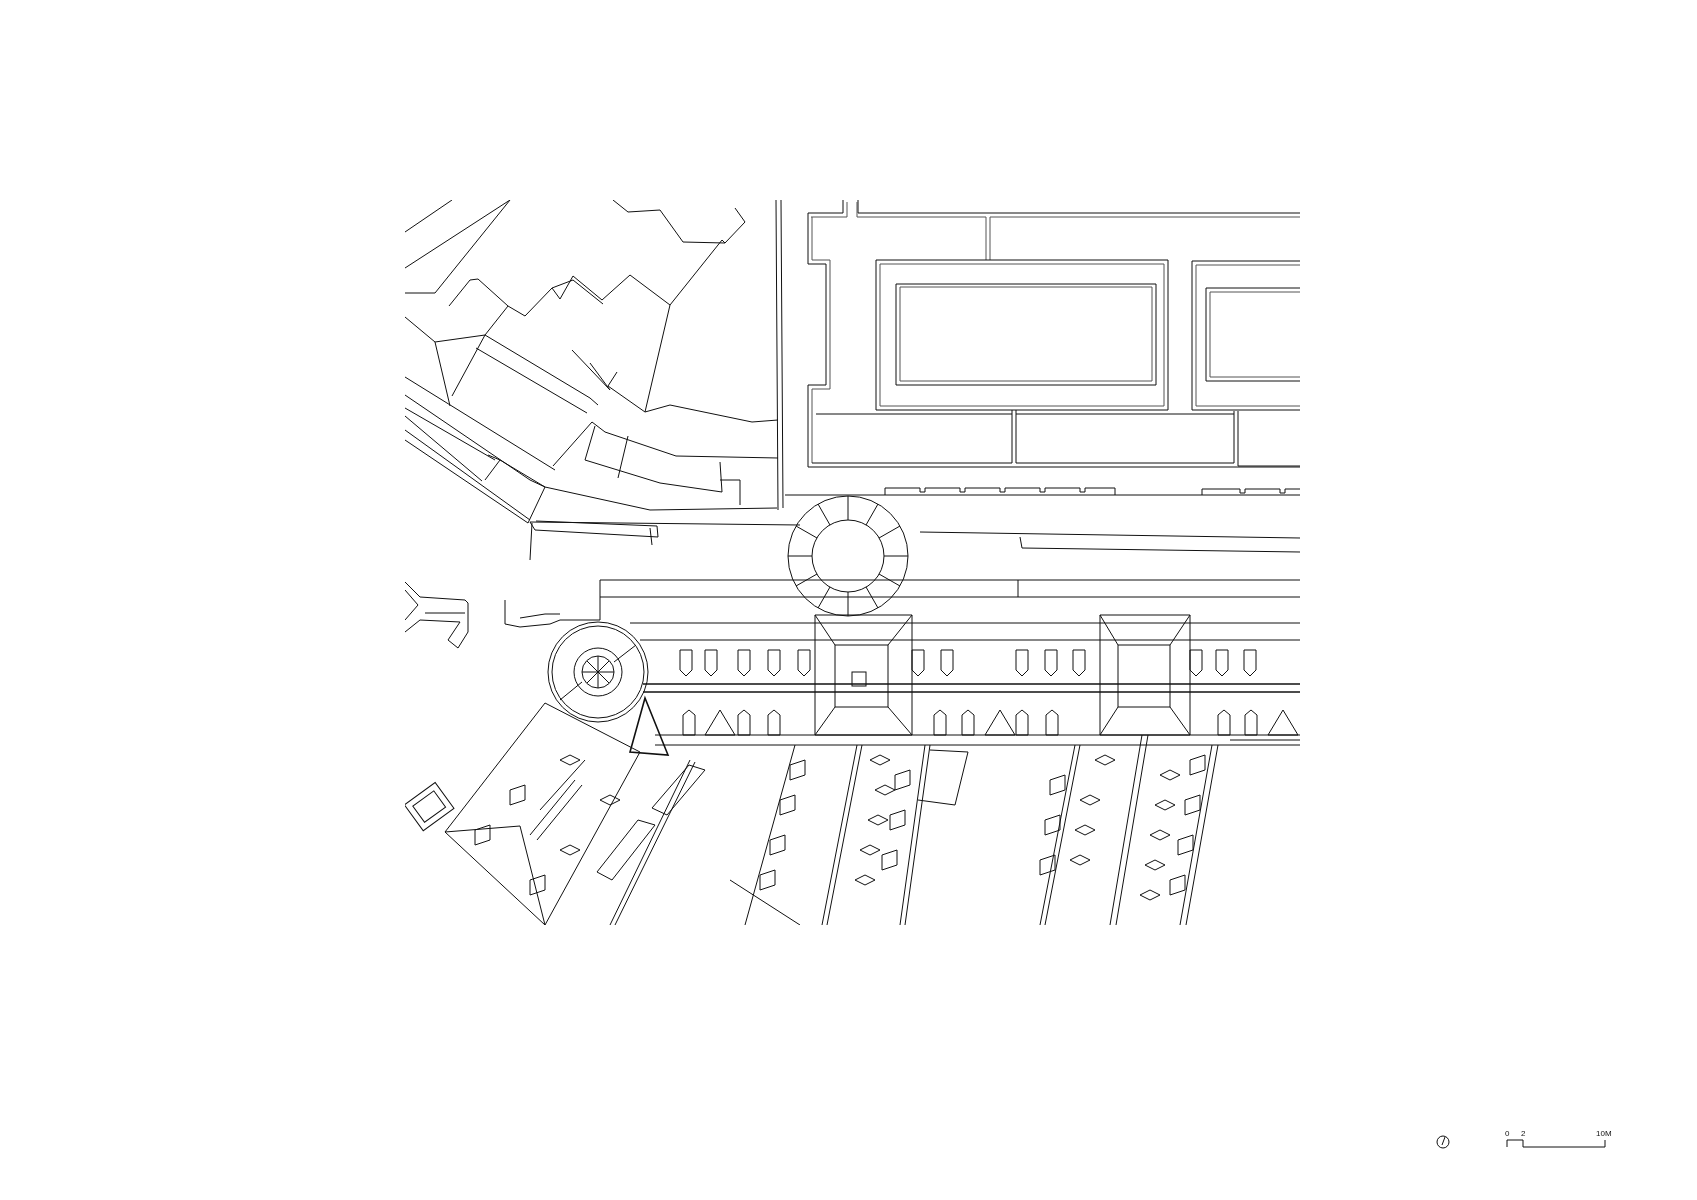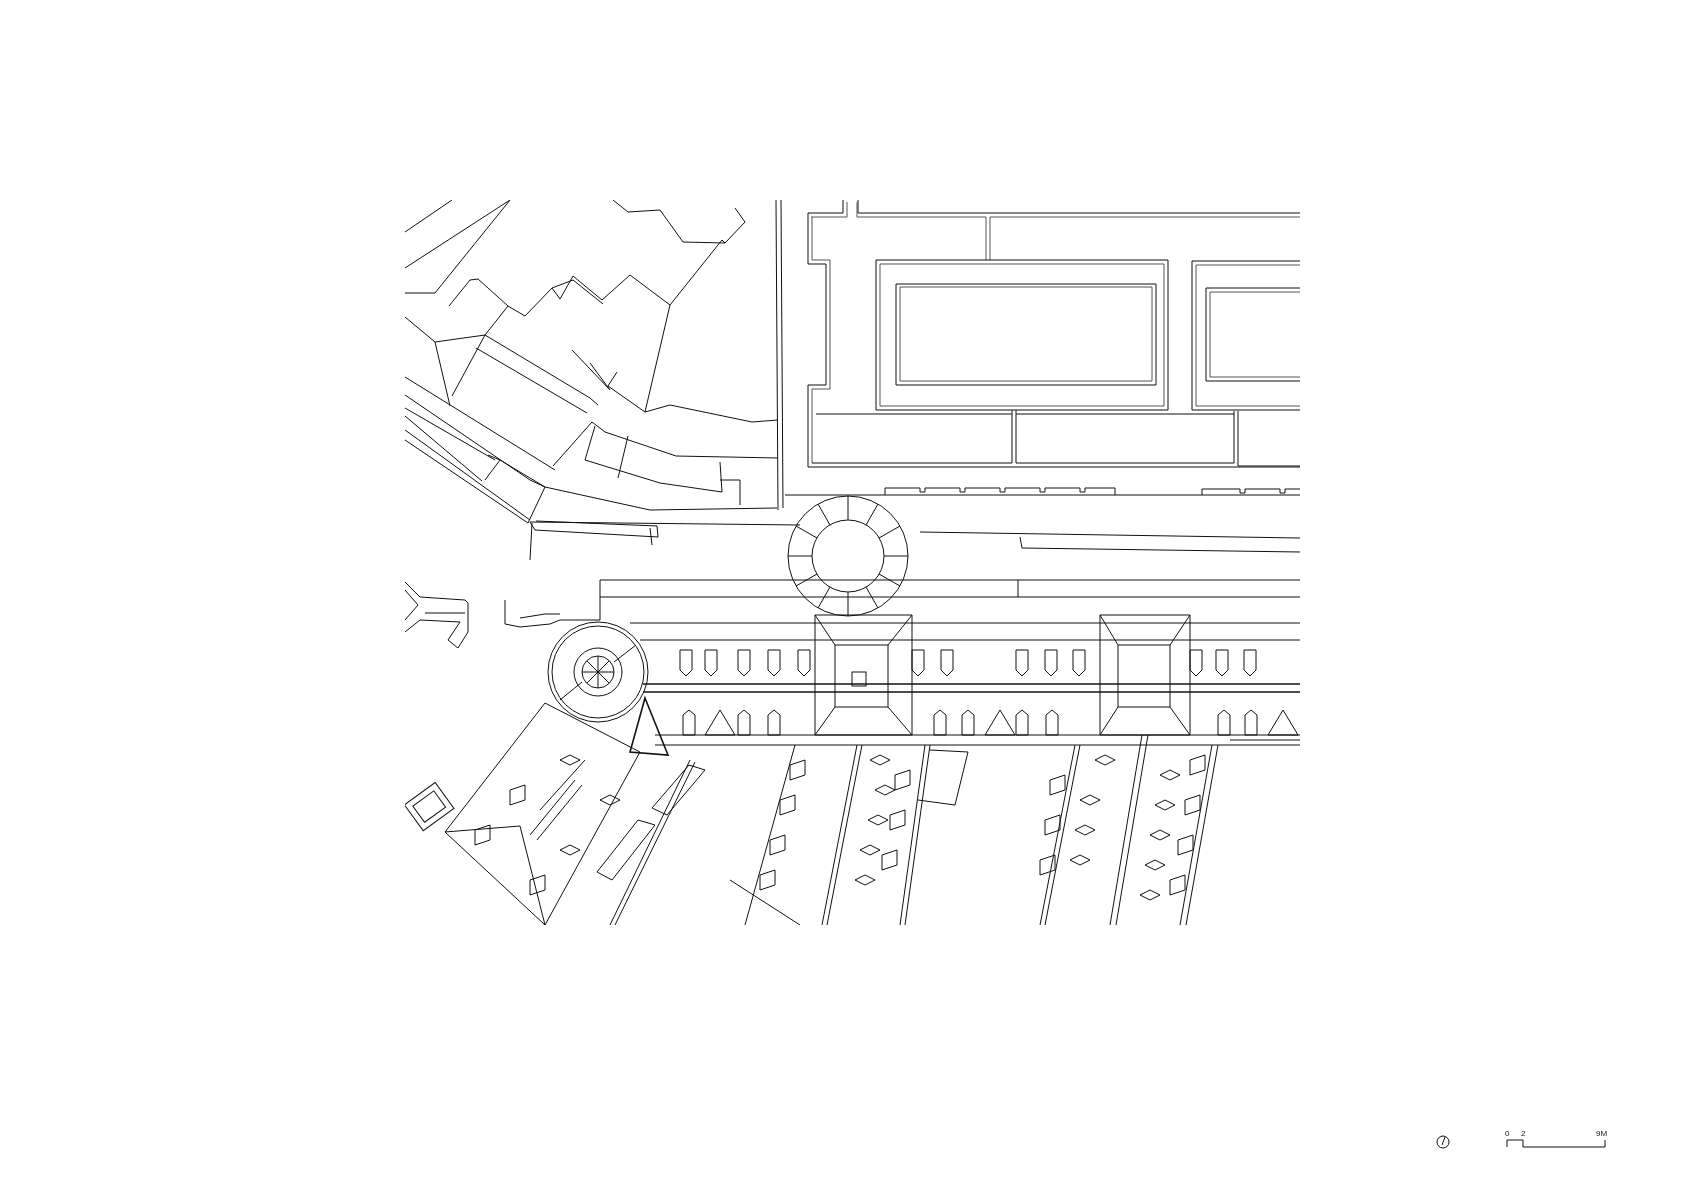--- a/index.html
+++ b/index.html
@@ -255,13 +255,13 @@
     <line x1="1445" y1="1137" x2="1442" y2="1145" class="ln"></line>
   </g>
 
   <g>
     <path class="ln" d="M1507 1147 L1507 1140 L1523 1140 L1523 1147 L1605 1147 L1605 1140"></path>
   </g>
 </svg>
 
 <span class="scale-label" style="left:1505px; top:1129px;">0</span>
 <span class="scale-label" style="left:1521px; top:1129px;">2</span>
-<span class="scale-label" style="left:1596px; top:1129px;">9M</span>
+<span class="scale-label" style="left:1596px; top:1129px;">10M</span>
 
 </body></html>

